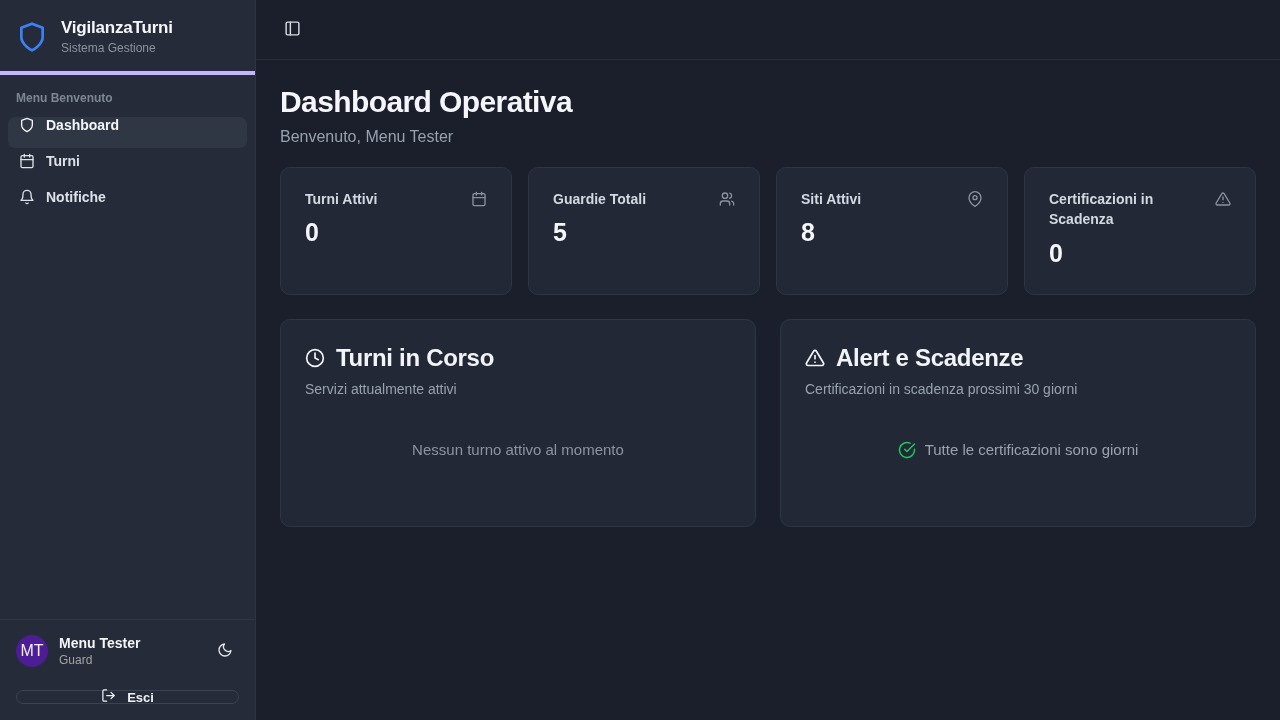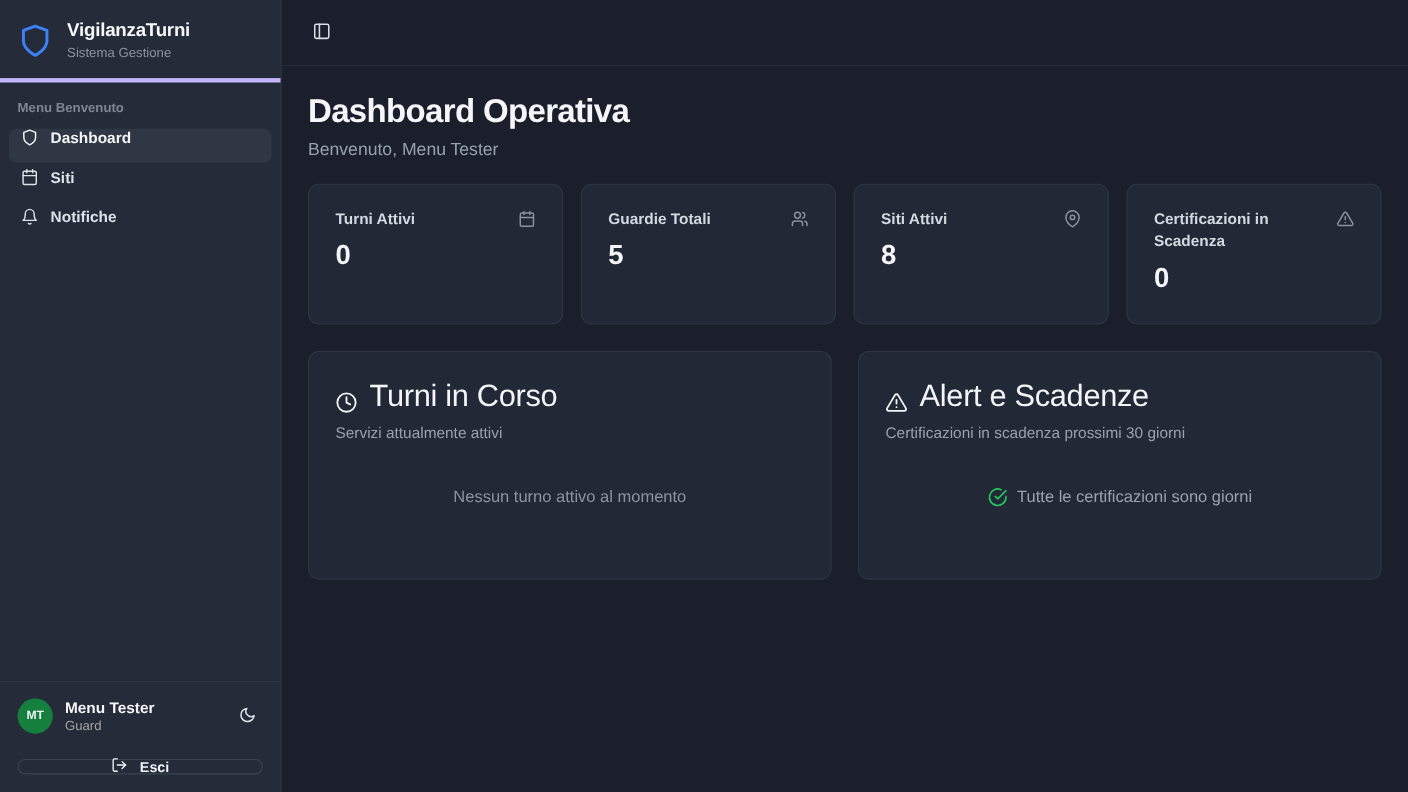--- a/index.html
+++ b/index.html
@@ -37,23 +37,23 @@
     border-radius: 7px; cursor: pointer;
     font-size: 14px; font-weight: 600; color: #dde1e9;
   }
   .sb-item.active { background: #2f3644; color: #f3f5f9; }
   .sb-item .sb-icon svg { width: 16px; height: 16px; display: block; }
 
   .sb-footer { border-top: 1px solid #2f3645; padding: 15px 16px 16px; }
   .user-row { display: flex; align-items: center; gap: 11px; }
   .avatar {
     width: 32px; height: 32px; border-radius: 50%;
-    background: #15803d; color: #eef1f6;
+    background: #4c1d95; color: #eef1f6;
     display: flex; align-items: center; justify-content: center;
-    font-size: 11px; font-weight: 700; flex: 0 0 32px;
+    font-size: 16px; font-weight: 400; flex: 0 0 32px;
   }
   .user-name { font-size: 14px; font-weight: bold; color: #f3f5f9; }
   .user-role { font-size: 12px; color: #a3a3a3; margin-top: 2px; }
   .icon-btn {
     margin-left: auto; width: 28px; height: 28px;
     background: none; border: none; padding: 0; cursor: pointer;
     color: #e2e6ec; display: flex; align-items: center; justify-content: center;
   }
   .icon-btn svg { width: 16px; height: 16px; }
   .logout-btn {
@@ -101,22 +101,22 @@
 
   .panels {
     display: grid; grid-template-columns: 1fr 1fr;
     gap: 24px; margin-top: 24px;
   }
   .panel {
     background: #222835; border: 1px solid #2e3543; border-radius: 10px;
     height: 208px; padding: 24px; display: flex; flex-direction: column;
   }
   .panel-title {
-    display: flex; align-items: flex-end; gap: 11px;
-    font-size: 28px; font-weight: normal; color: #f2f4f8; letter-spacing: -0.3px;
+    display: flex; align-items: center; gap: 11px;
+    font-size: 24px; font-weight: bold; color: #f2f4f8; letter-spacing: -0.3px;
   }
   .panel-title .panel-icon svg { width: 20px; height: 20px; display: block; }
   .panel-sub { margin-top: 9px; font-size: 14px; color: #99a1af; }
   .panel-body { flex: 1; display: flex; align-items: center; justify-content: center; }
   .empty-text { font-size: 15px; color: #8c94a3; }
   .valid-row { display: flex; align-items: center; gap: 9px; font-size: 15px; color: #9aa2b0; }
   .valid-row .check-icon svg { width: 18px; height: 18px; color: #22c55e; display: block; }
 </style>
 </head>
 <body>
@@ -149,21 +149,21 @@
         <span>Dashboard</span>
       </div>
 
       <div class="sb-item">
         <span class="sb-icon">
             <svg viewBox="0 0 24 24" fill="none" stroke="currentColor" stroke-width="2" stroke-linecap="round" stroke-linejoin="round">
               <rect x="3" y="4" width="18" height="18" rx="2"></rect>
               <path d="M16 2v4M8 2v4M3 10h18"></path>
             </svg>
           </span>
-        <span>Siti</span>
+        <span>Turni</span>
       </div>
 
       <div class="sb-item">
         <span class="sb-icon">
             <svg viewBox="0 0 24 24" fill="none" stroke="currentColor" stroke-width="2" stroke-linecap="round" stroke-linejoin="round">
               <path d="M18 8A6 6 0 0 0 6 8c0 7-3 9-3 9h18s-3-2-3-9"></path>
               <path d="M13.73 21a2 2 0 0 1-3.46 0"></path>
             </svg>
           </span>
         <span>Notifiche</span>

